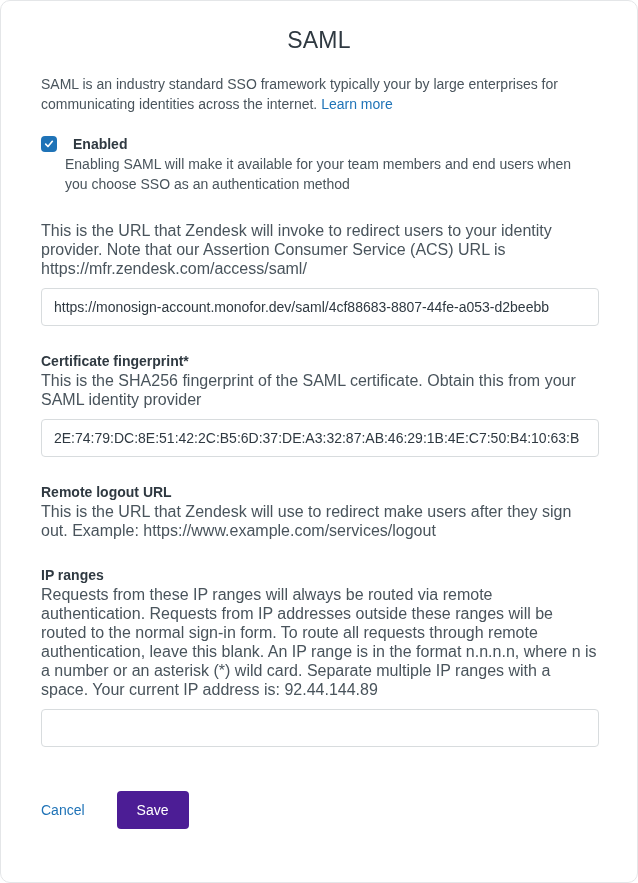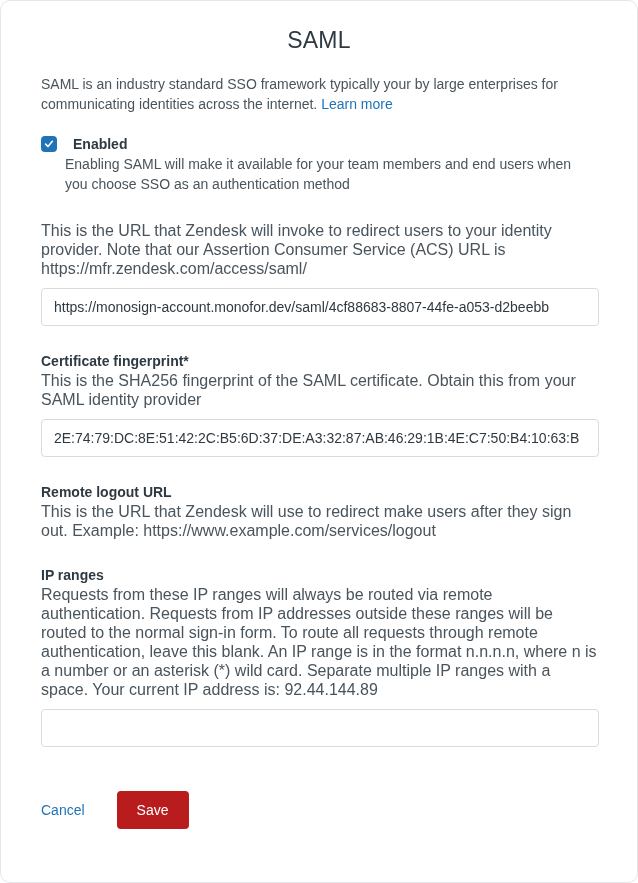--- a/index.html
+++ b/index.html
@@ -104,21 +104,21 @@
   .cancel-link {
     font-size: 14px;
     color: #1f73b7;
     background: none;
     border: none;
     padding: 0;
     cursor: pointer;
     font-family: "Liberation Sans", sans-serif;
   }
   .save-button {
-    background: #b91c1c;
+    background: #4c1d95;
     color: #ffffff;
     border: none;
     border-radius: 4px;
     padding: 0 20px;
     height: 38px;
     font-size: 14px;
     font-family: "Liberation Sans", sans-serif;
     cursor: pointer;
   }
 </style>

